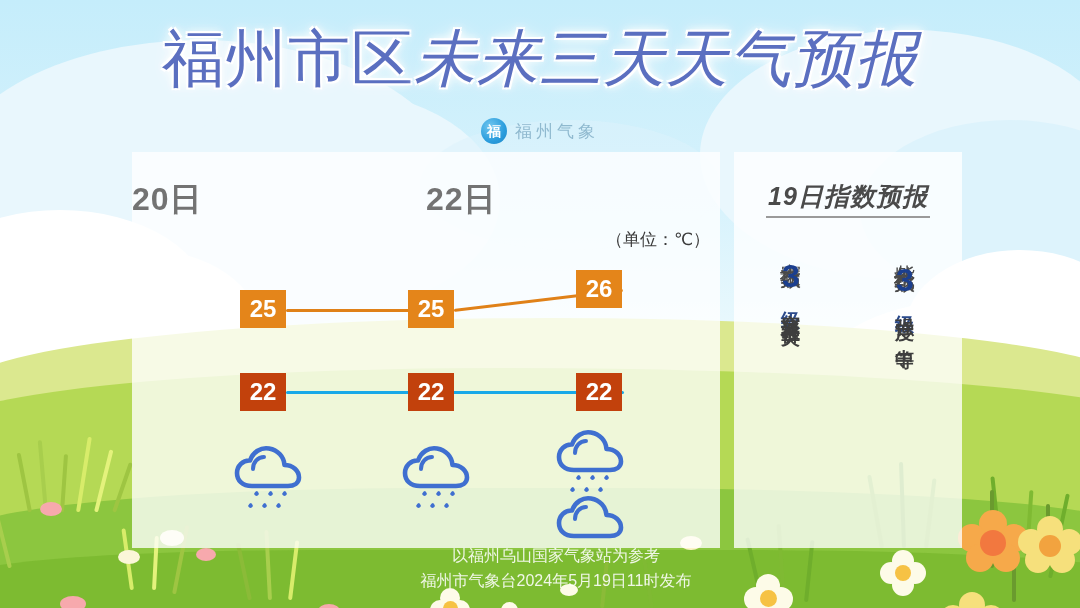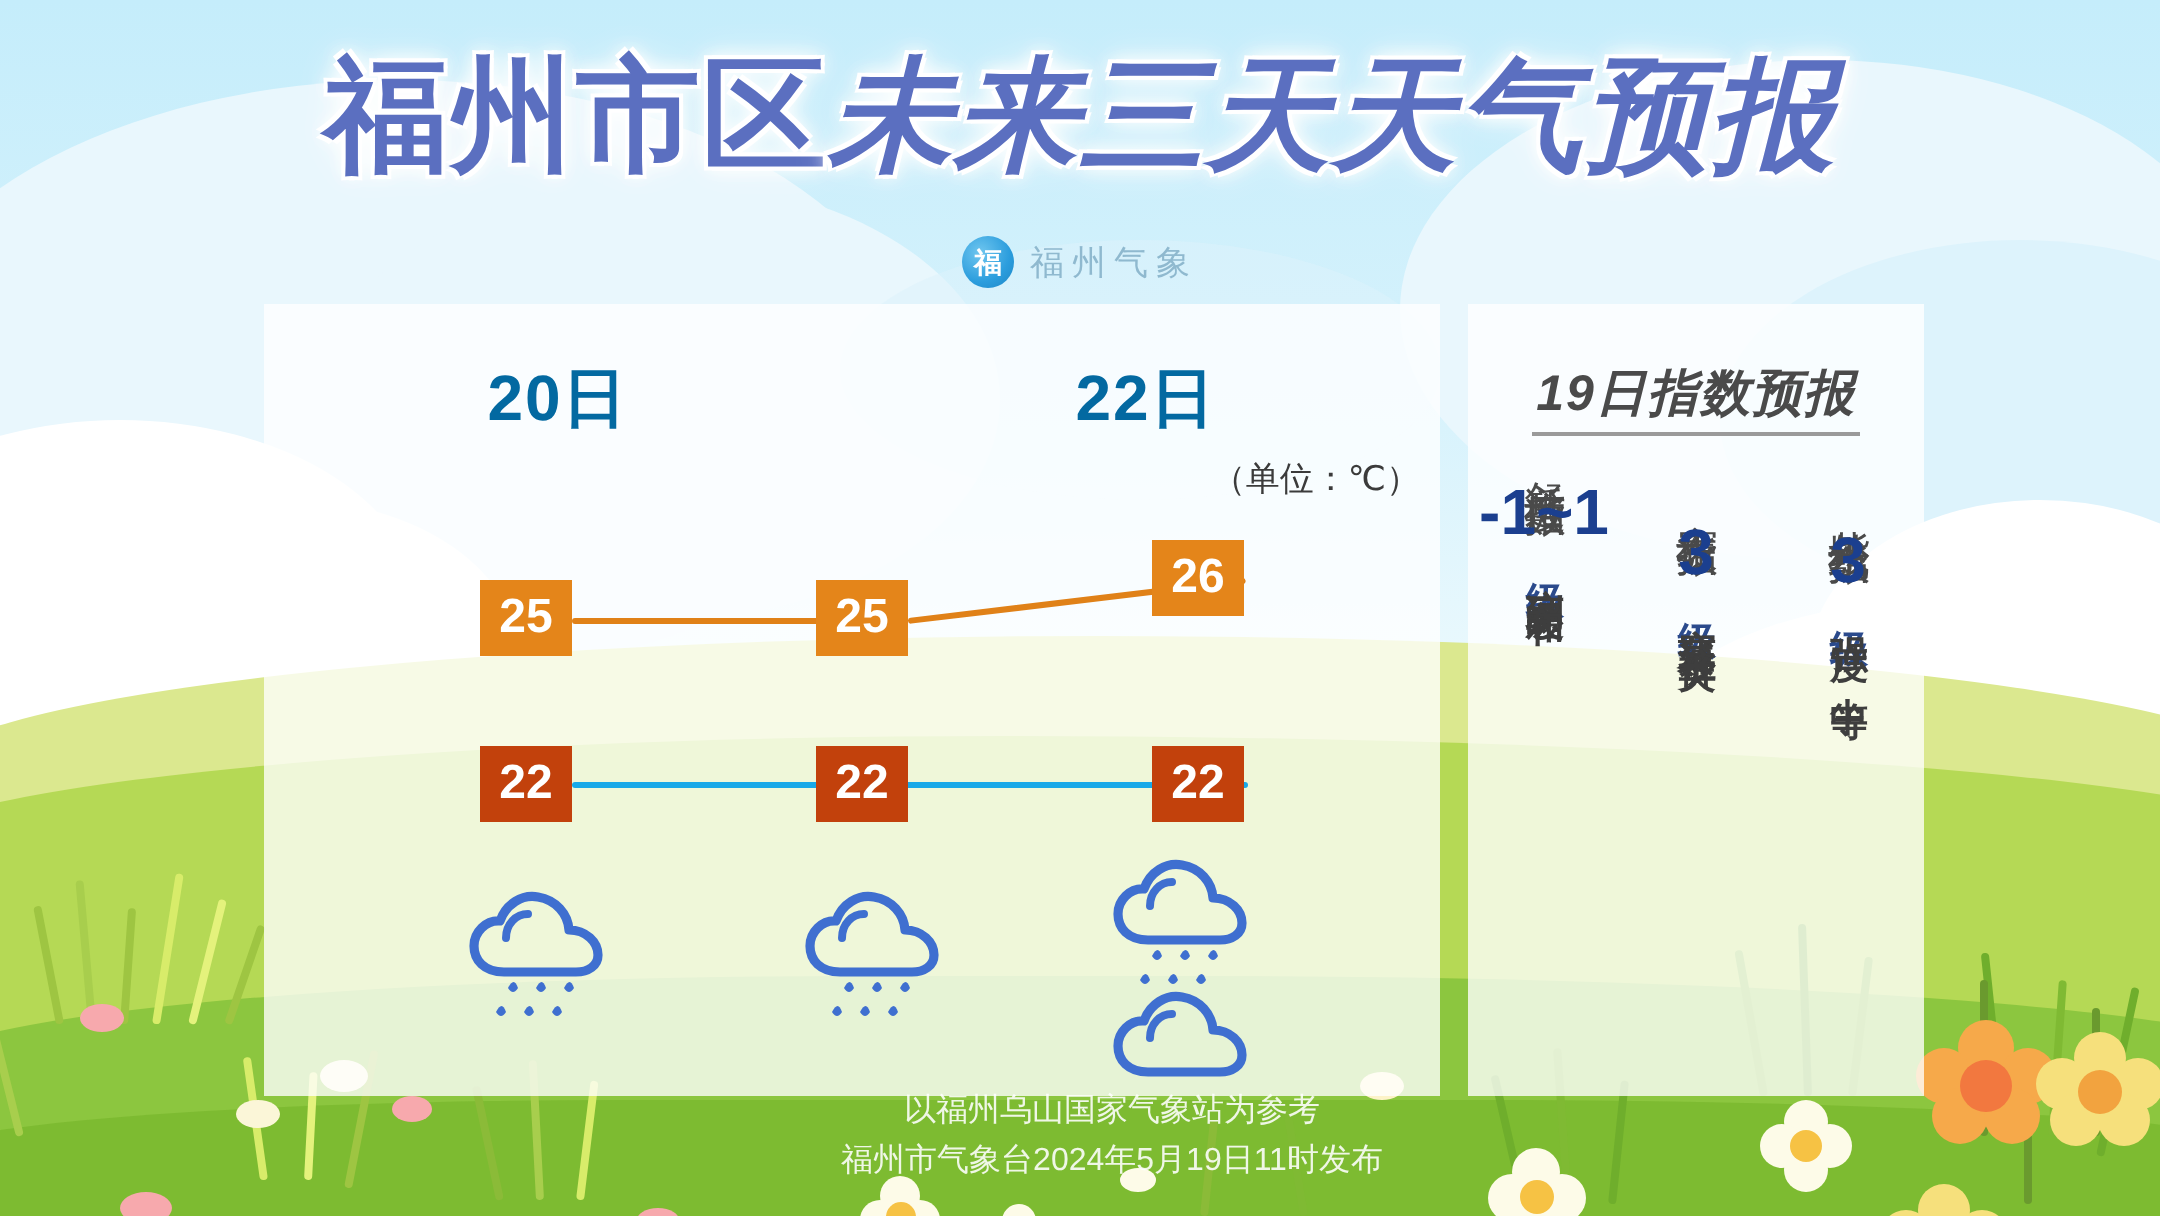--- a/index.html
+++ b/index.html
@@ -29,21 +29,21 @@
 
   .blade { position:absolute; width:4px; border-radius:2px; transform-origin:bottom center; }
   .flower { position:absolute; }
   .petal { position:absolute; border-radius:50%; }
   .fcore { position:absolute; border-radius:50%; }
   .stem  { position:absolute; width:4px; border-radius:2px; background:#6a9a2e; }
 
   
   .title-wrap { position:absolute; left:0; top:28px; width:1080px; text-align:center; z-index:6; }
   .title {
-    display:inline-block; font-size:62px; line-height:1; font-weight:bold; color:#5b6fc0;
+    display:inline-block; font-size:62px; line-height:1; font-weight:normal; color:#5b6fc0;
     letter-spacing:1px;
     text-shadow: 0 0 10px #ffffff, 0 0 10px #ffffff, 0 0 18px #ffffff,
                  2px 2px 0 #ffffff, -2px -2px 0 #ffffff, 2px -2px 0 #fff, -2px 2px 0 #fff;
   }
   .title .t2 { font-style:italic; }
 
   .brand { position:absolute; left:0; top:118px; width:1080px; text-align:center; z-index:6;
            display:flex; justify-content:center; align-items:center; gap:8px; }
   .brand-badge { width:26px; height:26px; border-radius:50%;
     background:radial-gradient(circle at 35% 32%,#6fc6ef 0%,#2b9ddd 60%,#1d86c6 100%);
@@ -51,21 +51,21 @@
   .brand-text { font-size:17px; color:#8fb9cf; letter-spacing:4px; font-family:"Liberation Serif",serif; }
 
   
   .panel { position:absolute; background:rgba(255,255,255,0.78); z-index:4; }
   #panel-left  { left:132px;  top:152px; width:588px; height:396px; }
   #panel-right { left:734px;  top:152px; width:228px; height:396px; }
 
   
   .days { position:absolute; left:132px; top:178px; width:588px; height:52px; z-index:7;
           display:flex; }
-  .day-cell { flex:1; text-align:center; font-size:32px; font-weight:bold; color:#0369a1;
+  .day-cell { flex:1; text-align:left; font-size:32px; font-weight:bold; color:#737373;
               letter-spacing:1px; }
   .unit { position:absolute; left:132px; top:228px; width:578px; text-align:right;
           font-size:17px; color:#3b3b3b; z-index:7; }
 
   .chart { position:absolute; left:132px; top:152px; width:588px; height:394px; z-index:7; }
   .tline { position:absolute; height:3px; transform-origin:left center; border-radius:2px; }
   .tbox { position:absolute; width:46px; height:38px; display:flex; align-items:center;
           justify-content:center; font-size:24px; font-weight:bold; color:#ffffff; }
   .tbox.hi { background:#e4851a; }
   .tbox.lo { background:#c2410c; }
@@ -307,26 +307,20 @@
         <path d="M23 27 C23 20 28 15 34 15" fill="none" stroke="#3f6fd0" stroke-width="4" stroke-linecap="round"></path>
       </svg>
     </div>
   </div>
 
   <div class="idx-head">
     <span>19日指数预报</span>
   </div>
 
   <div class="idx-cols">
-    <div class="idx-col col-a">
-      <div class="vtext">舒适度指数</div>
-      <div class="idx-value">-1~1</div>
-      <div class="vdesc">级</div>
-      <div class="vdesc2">凉到暖和</div>
-    </div>
     <div class="idx-col col-b">
       <div class="vtext">穿衣指数</div>
       <div class="idx-value">3</div>
       <div class="vdesc">级</div>
       <div class="vdesc2">穿薄衫裤类</div>
     </div>
     <div class="idx-col col-c">
       <div class="vtext">紫外线指数</div>
       <div class="idx-value">3</div>
       <div class="vdesc">级</div>

